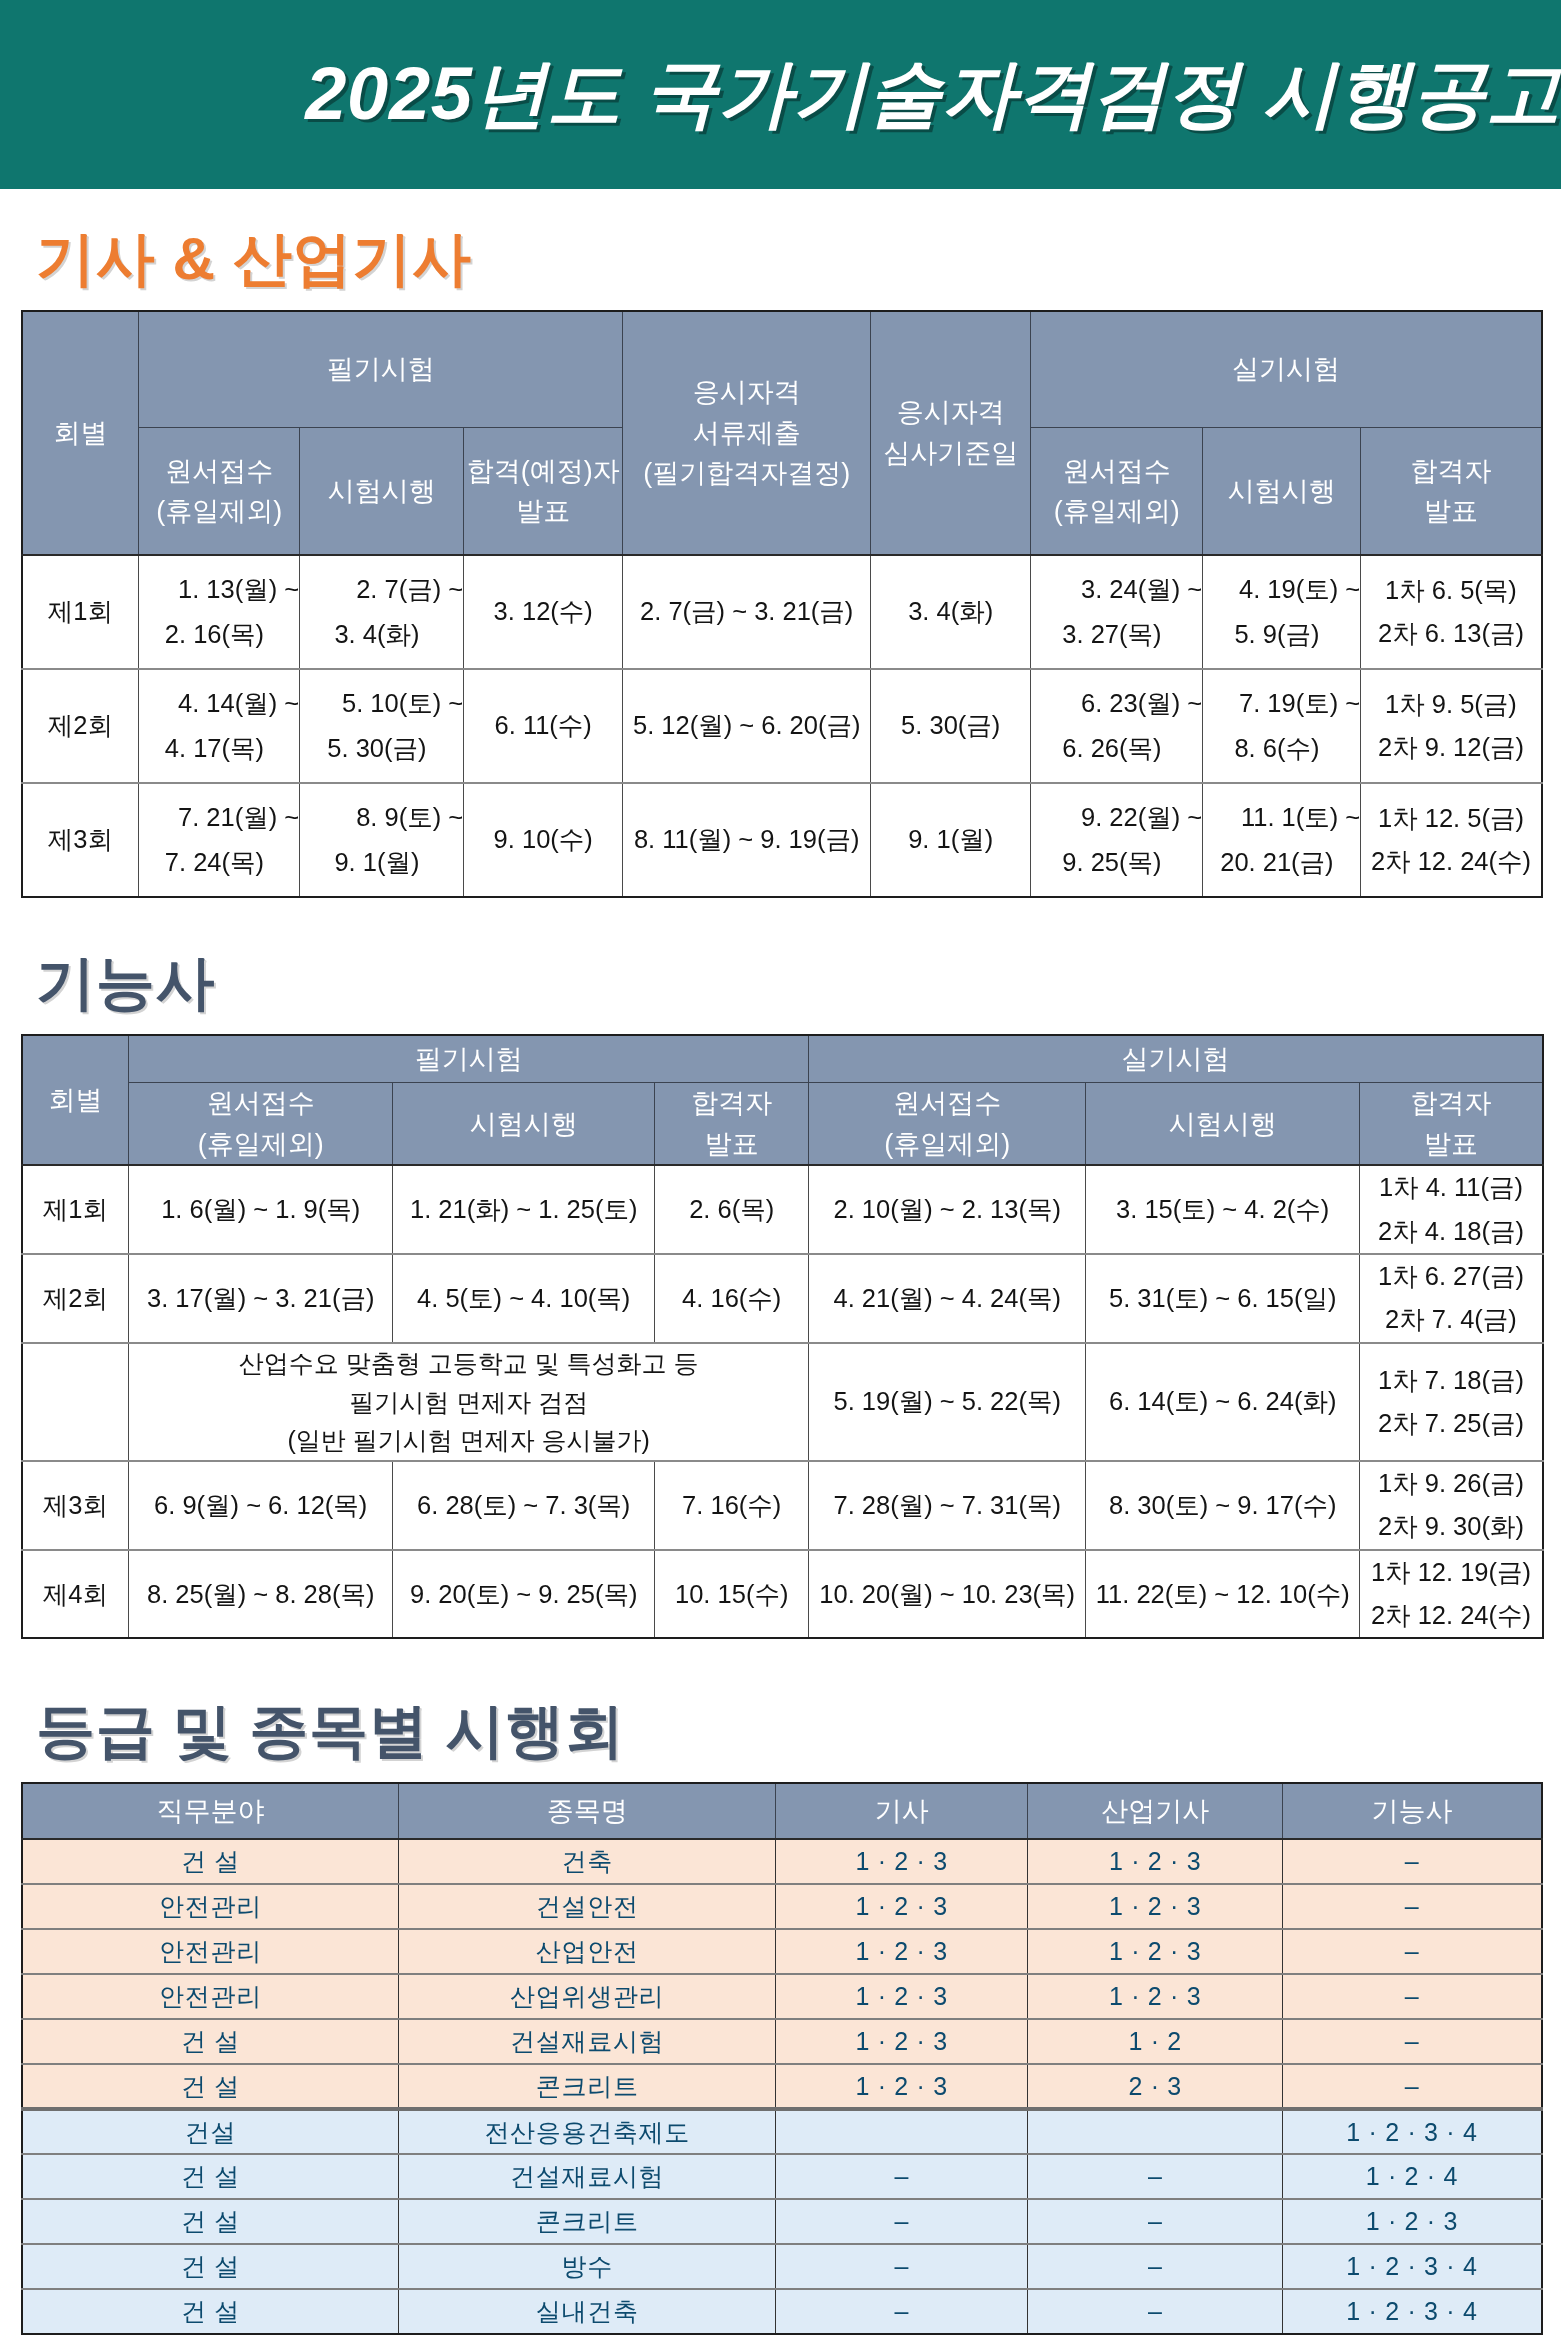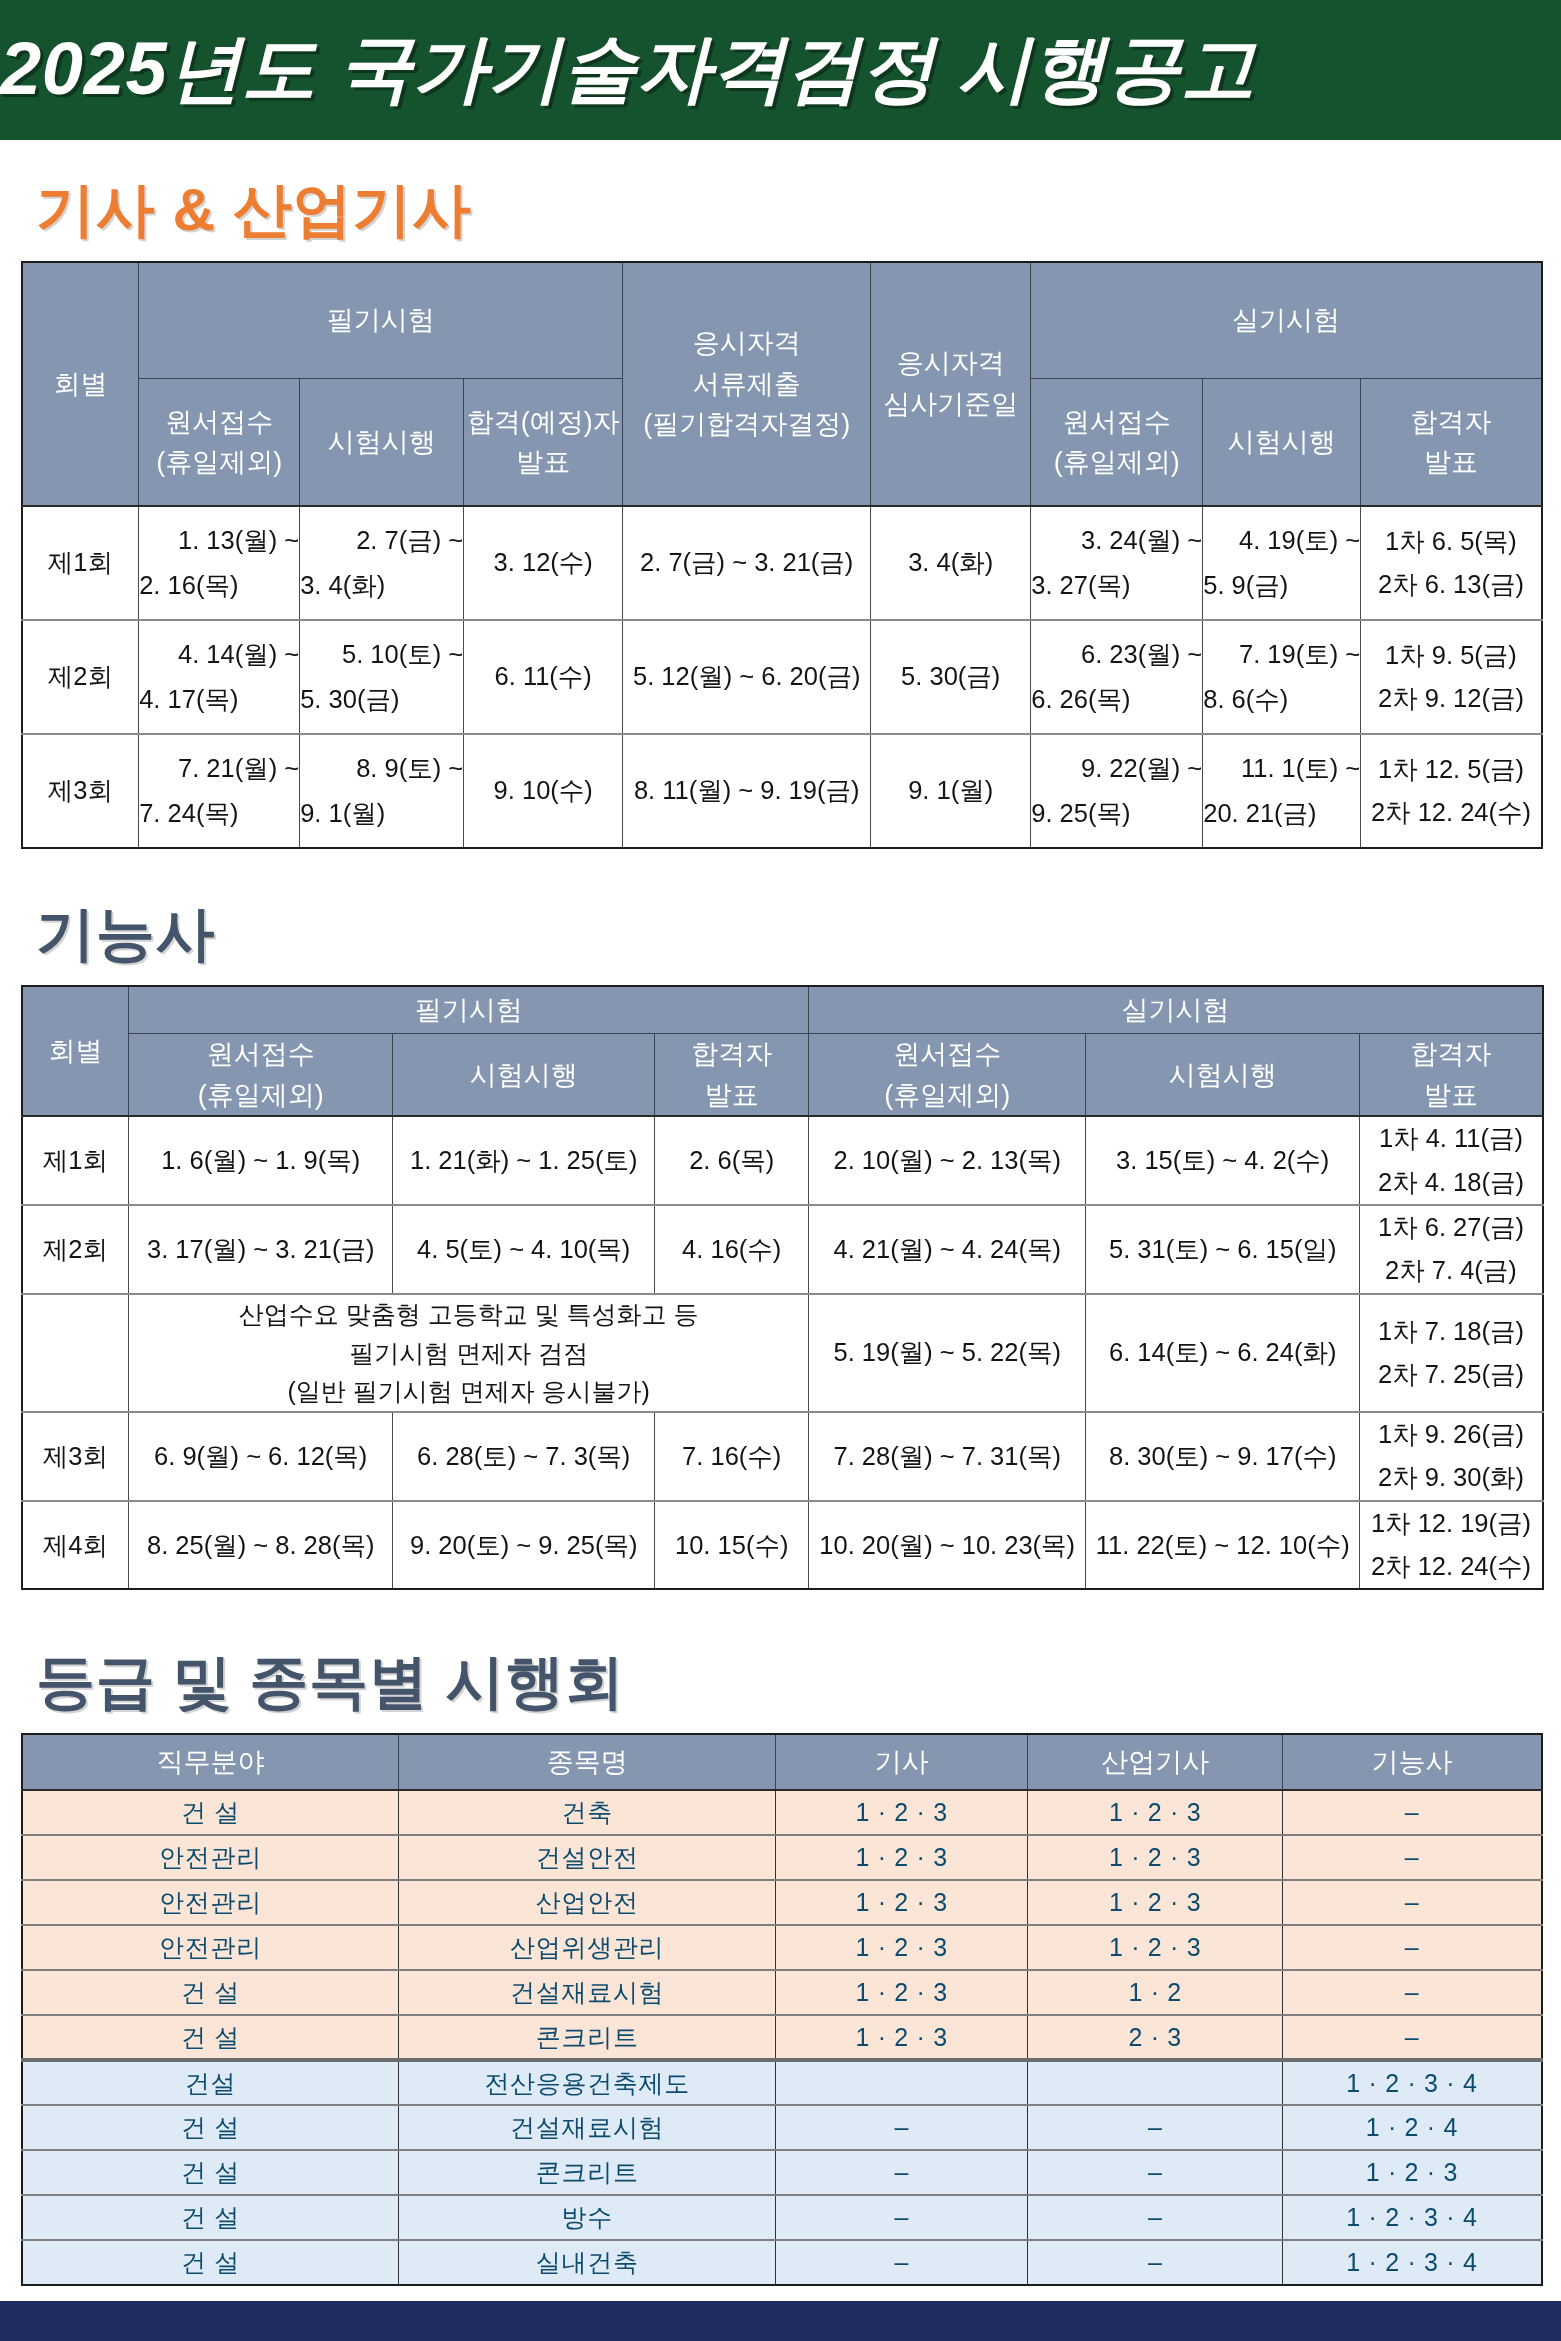--- a/index.html
+++ b/index.html
@@ -4,22 +4,22 @@
 <style>
   html, body {
     margin: 0; padding: 0;
     background: #ffffff;
     font-family: "Liberation Sans", "DejaVu Sans", sans-serif;
   }
   body { width: 1561px; height: 2342px; overflow: hidden; position: relative; }
 
   
   .banner {
-    height: 140px; background: #14532d;
-    display: flex; align-items: center; justify-content: flex-start;
+    height: 189px; background: #0f766e;
+    display: flex; align-items: center; justify-content: flex-end;
   }
   .banner .title {
     color: #ffffff; font-size: 74px; font-weight: bold; font-style: italic;
     letter-spacing: 0.7px; white-space: nowrap; margin: 0;
     text-shadow: 3.4px 3.4px 0 rgba(0,0,0,.35);
   }
 
   
   .sec-heading {
     font-weight: bold; font-size: 59px;
@@ -45,21 +45,21 @@
     font-size: 25.5px; color: #141414;
   }
   .t1 tbody tr, .t2 tbody tr { border-top: 2.8px solid #8a8a8a; }
   .t1 tbody tr:first-child, .t2 tbody tr:first-child { border-top: 2.1px solid #2a2a2a; }
 
   .hline { display: block; }
 
   
   .range { line-height: 1.78; }
   .range .l1 { display: block; text-align: right;  padding-left: 9.6px; }
-  .range .l2 { display: block; text-align: left; padding-right: 9.6px; }
+  .range .l2 { display: block; text-align: center; padding-right: 9.6px; }
 
   
   .pass2 { line-height: 1.7; }
   .pass2 .l1, .pass2 .l2 { display: block; text-align: center; }
 
   
   .three { line-height: 1.55; font-size: 25px; }
   .three span { display: block; text-align: center; }
 
   

